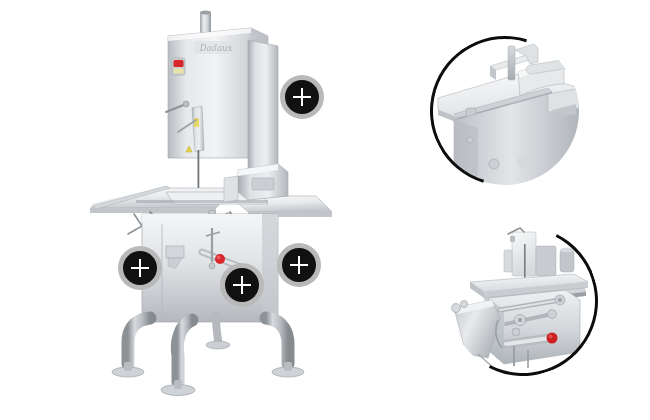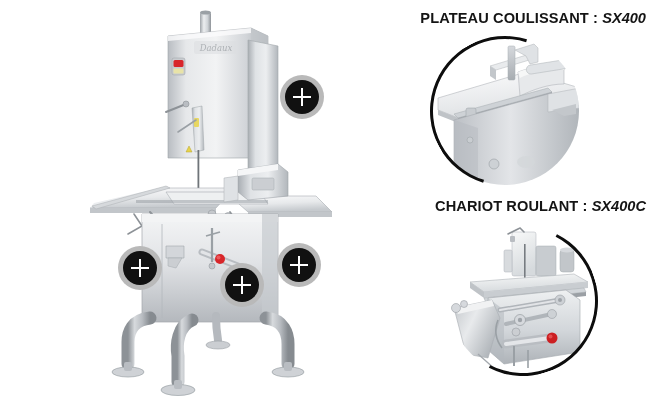--- a/index.html
+++ b/index.html
@@ -264,24 +264,20 @@
       <span class="disc"></span>
     </div>
     <div class="hotspot" style="left:204px; top:263px;" title="Front clamp handle">
       <span class="disc"></span>
     </div>
   </div>
 
   <div id="right-panel">
 
     <div class="callout" id="callout-plateau">
-      <div class="callout-title">
-        <span>PLATEAU COULISSANT :</span>
-        <span class="model">SX400</span>
-      </div>
 
       <div class="circle-photo" id="photo-plateau">
         <svg viewBox="0 0 150 150" xmlns="http://www.w3.org/2000/svg">
           <defs>
             <clipPath id="clipP">
                 <circle cx="75" cy="75" r="74"></circle>
               </clipPath>
             <linearGradient id="pTop" x1="0" y1="0" x2="0.25" y2="1">
               <stop offset="0%" stop-color="#fbfbfc"></stop>
               <stop offset="60%" stop-color="#e6e8ea"></stop>
@@ -329,24 +325,20 @@
 
             <path d="M118,58 L150,52 L150,72 L118,76 Z" fill="#dfe2e5" stroke="#aeb2b7" stroke-width="0.5"></path>
             <path d="M122,74 L146,68 L146,78 L134,80 Z" fill="#c3c7cb"></path>
           </g>
         </svg>
       </div>
       <div class="arc-ring" id="arc-plateau"></div>
     </div>
 
     <div class="callout" id="callout-chariot">
-      <div class="callout-title">
-        <span>CHARIOT ROULANT :</span>
-        <span class="model">SX400C</span>
-      </div>
 
       <div class="circle-photo" id="photo-chariot">
         <svg viewBox="0 0 150 150" xmlns="http://www.w3.org/2000/svg">
           <defs>
             <clipPath id="clipC">
                 <circle cx="75" cy="75" r="74"></circle>
               </clipPath>
             <linearGradient id="cBody" x1="0" y1="0" x2="0" y2="1">
               <stop offset="0%" stop-color="#eef0f1"></stop>
               <stop offset="55%" stop-color="#d2d6da"></stop>

